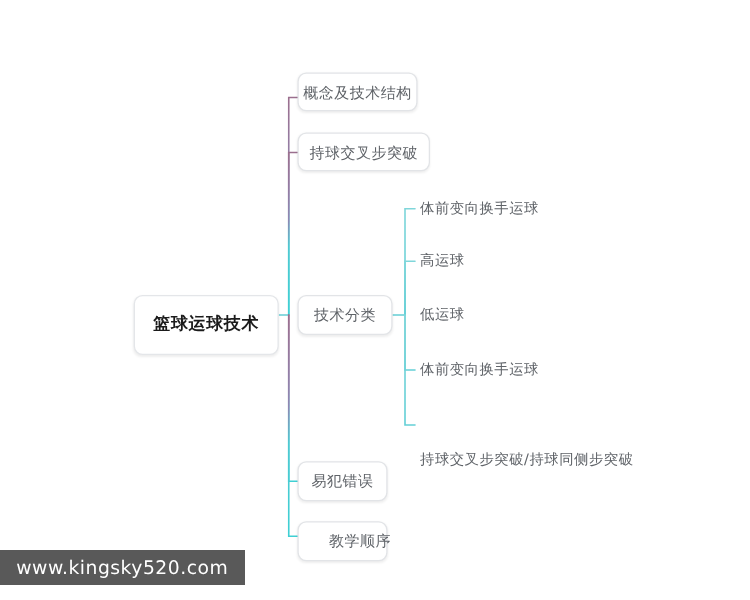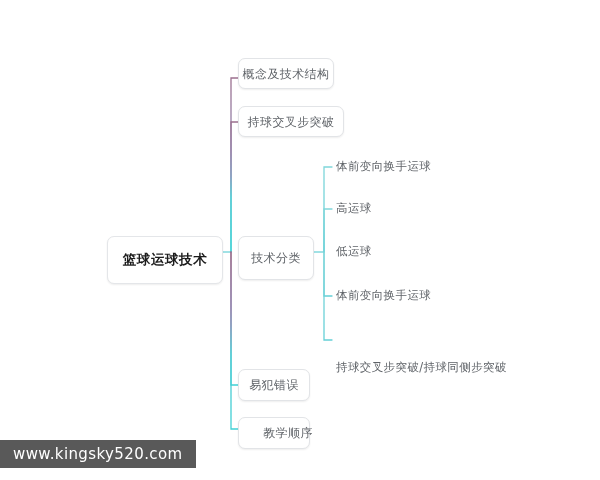--- a/index.html
+++ b/index.html
@@ -139,21 +139,21 @@
   </div>
 
   <div class="node" style="left:238px; top:58px; width:96px; height:31px;">
     <span>概念及技术结构</span>
   </div>
 
   <div class="node" style="left:238px; top:106px; width:106px; height:31px;">
     <span>持球交叉步突破</span>
   </div>
 
-  <div class="node" style="left:238px; top:236px; width:76px; height:44px;">
+  <div class="node" style="left:238px; top:236px; width:76px; height:32px;">
     <span>技术分类</span>
   </div>
 
   <div class="node" style="left:238px; top:369px; width:72px; height:32px;">
     <span>易犯错误</span>
   </div>
 
   <div class="node" style="left:238px; top:417px; width:72px; height:32px;padding-left:28px;">
     <span>教学顺序</span>
   </div>

